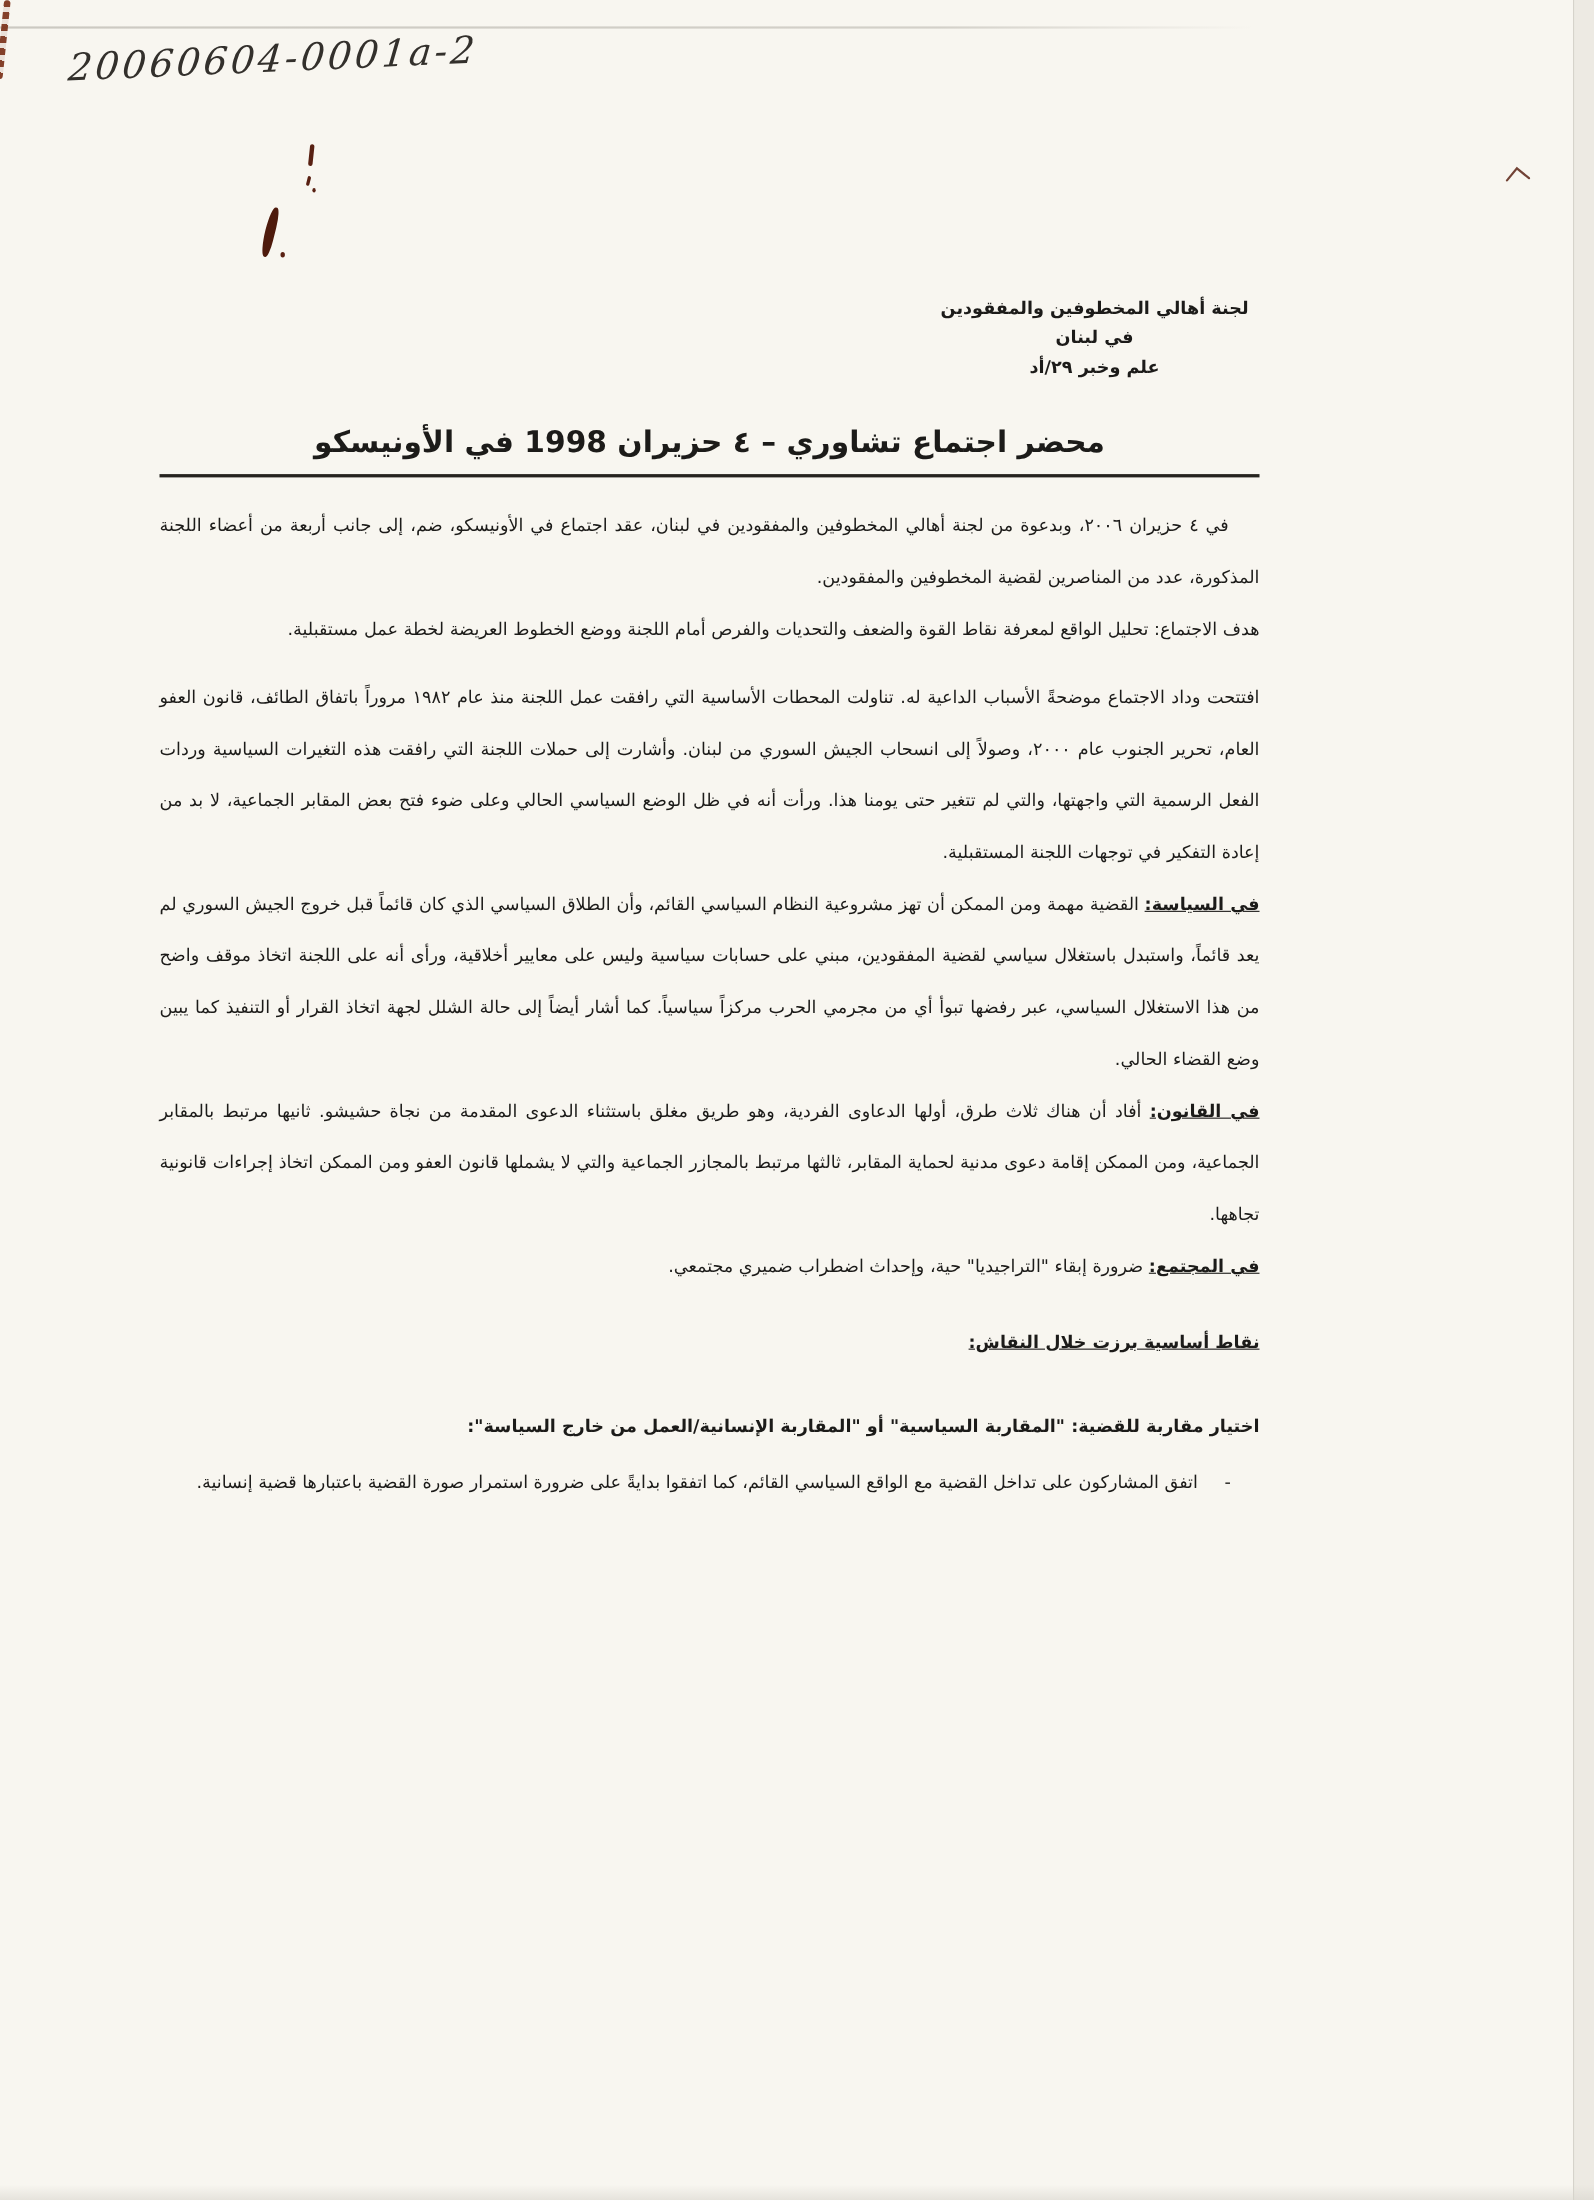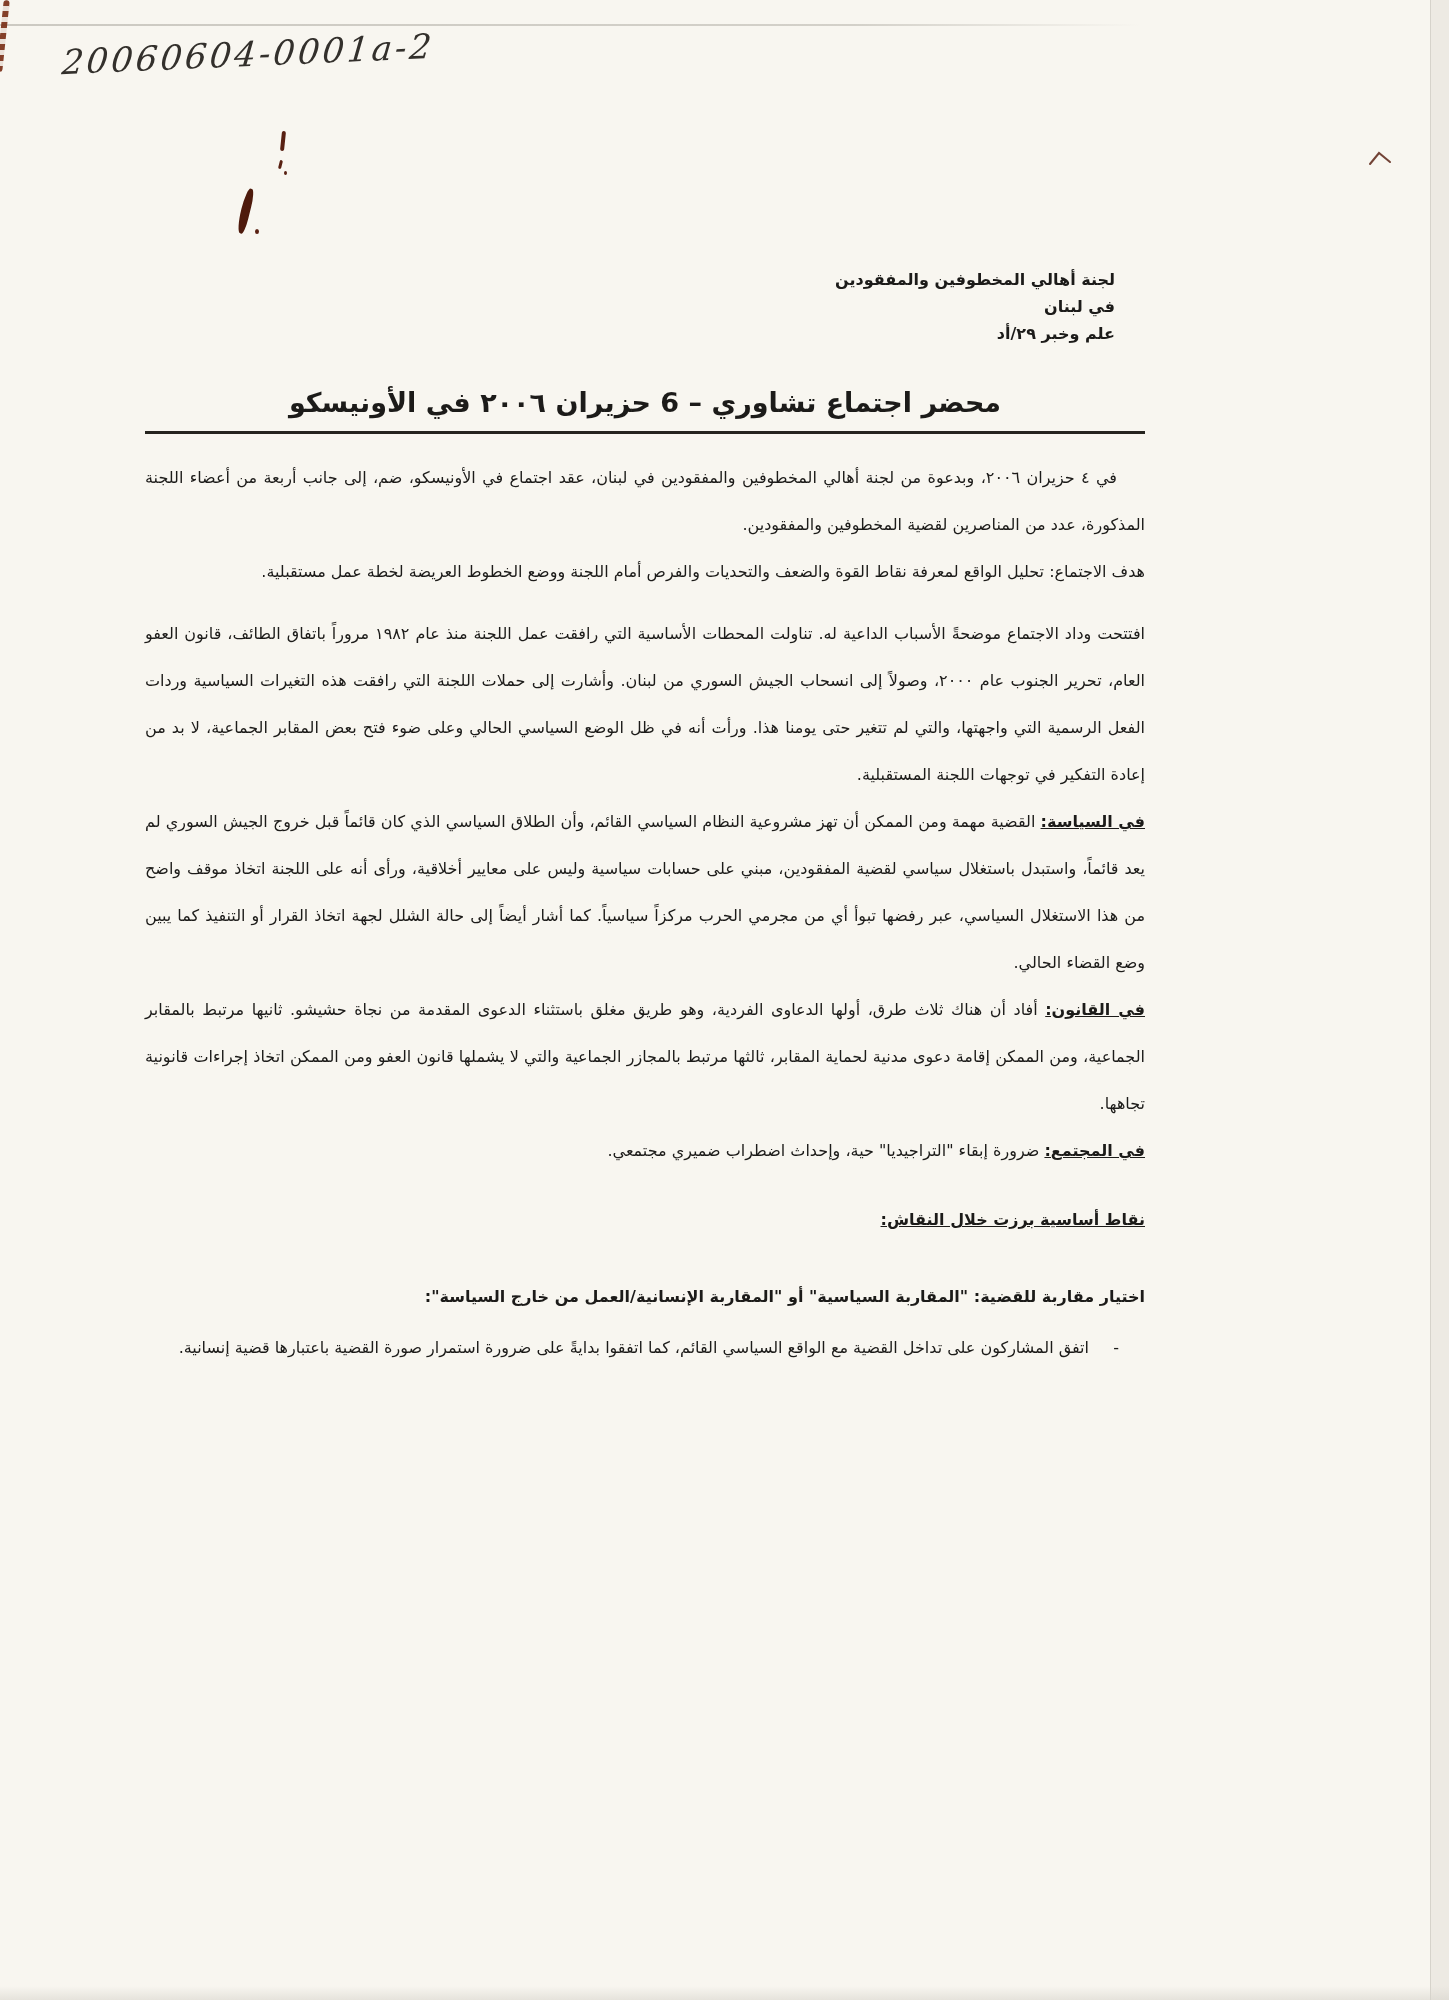--- a/index.html
+++ b/index.html
@@ -50,22 +50,22 @@
   .ink-m4-arrow{position:absolute;left:1368px;top:150px;width:24px;height:16px;}
   
   .content{
     position:absolute;top:0;left:145px;width:1000px;height:100%;
     direction:rtl;
     padding-top:266px;
     box-sizing:border-box;
   }
   .letterhead{
     width:max-content;
-    margin-right:30px;
-    text-align:right;
+    margin-right:10px;
+    text-align:center;
     font-weight:bold;
     font-size:16px;
     line-height:27px;
   }
   .doc-title{
     margin-top:38px;
     text-align:center;
     font-weight:bold;
     font-size:27px;
     line-height:36px;
@@ -109,21 +109,21 @@
   </svg>
 
   <div class="content">
 
     <div class="letterhead">
       <div>لجنة أهالي المخطوفين والمفقودين</div>
       <div>في لبنان</div>
       <div>علم وخبر ٢٩/أد</div>
     </div>
 
-    <div class="doc-title">محضر اجتماع تشاوري – 6 حزيران ٢٠٠٦ في الأونيسكو</div>
+    <div class="doc-title">محضر اجتماع تشاوري – ٤ حزيران 1998 في الأونيسكو</div>
     <hr class="title-rule">
 
     <div class="body-text">
 
       <p class="p p-indent mt-lg">في ٤ حزيران ٢٠٠٦، وبدعوة من لجنة أهالي المخطوفين والمفقودين في لبنان، عقد اجتماع في الأونيسكو، ضم، إلى جانب أربعة من أعضاء اللجنة المذكورة، عدد من المناصرين لقضية المخطوفين والمفقودين.</p>
       <p class="p">هدف الاجتماع: تحليل الواقع لمعرفة نقاط القوة والضعف والتحديات والفرص أمام اللجنة ووضع الخطوط العريضة لخطة عمل مستقبلية.</p>
 
       <p class="p mt-md">افتتحت وداد الاجتماع موضحةً الأسباب الداعية له. تناولت المحطات الأساسية التي رافقت عمل اللجنة منذ عام ١٩٨٢ مروراً باتفاق الطائف، قانون العفو العام، تحرير الجنوب عام ٢٠٠٠، وصولاً إلى انسحاب الجيش السوري من لبنان. وأشارت إلى حملات اللجنة التي رافقت هذه التغيرات السياسية وردات الفعل الرسمية التي واجهتها، والتي لم تتغير حتى يومنا هذا. ورأت أنه في ظل الوضع السياسي الحالي وعلى ضوء فتح بعض المقابر الجماعية، لا بد من إعادة التفكير في توجهات اللجنة المستقبلية.</p>
 
 

